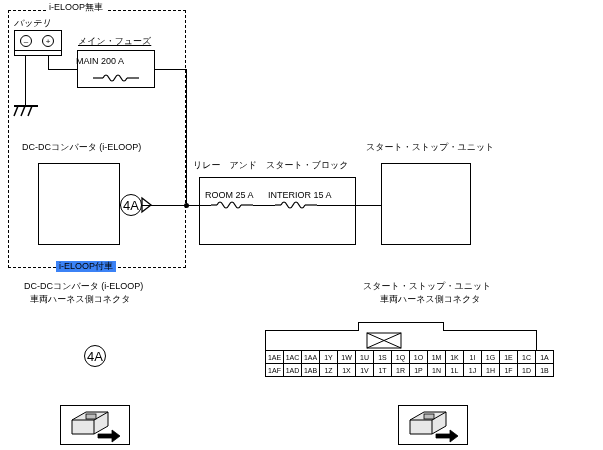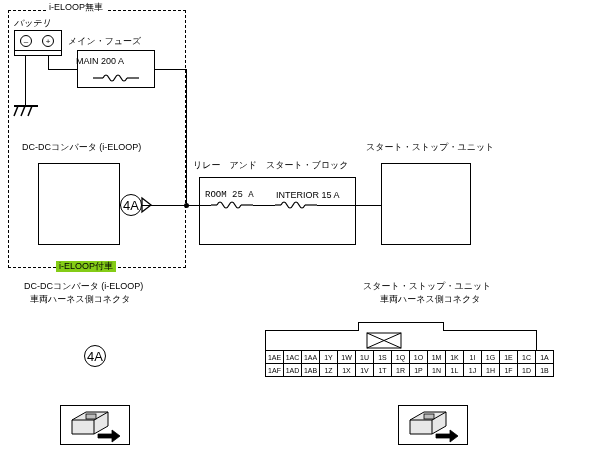--- a/index.html
+++ b/index.html
@@ -90,42 +90,42 @@
     font-family: "Liberation Sans", sans-serif;
   }
 </style>
 </head>
 <body>
 
 <div id="root">
 
   <div class="dashed" style="left:8px; top:10px; width:178px; height:258px;"></div>
   <div class="lbl" style="left:46px; top:2px; background:#fff; padding:0 3px;">i-ELOOP無車</div>
-  <div class="lbl" style="left:56px; top:261px; background:#84cc16; padding:0 3px;">i-ELOOP付車</div>
+  <div class="lbl" style="left:56px; top:261px; background:#3b82f6; padding:0 3px;">i-ELOOP付車</div>
 
   <div class="lbl" style="left:14px; top:18px;font-style:italic;">バッテリ</div>
   <div class="thinbox" style="left:14px; top:30px; width:48px; height:26px;"></div>
 
   <div class="circle" style="left:20px; top:35px; width:12px; height:12px; border-width:1px; font-size:8px;">–</div>
   <div class="circle" style="left:42px; top:35px; width:12px; height:12px; border-width:1px; font-size:8px;">+</div>
   <div class="hline thin" style="left:14px; top:50px; width:48px;"></div>
 
   <div class="vline" style="left:25px; top:56px; height:50px;"></div>
 
   <svg class="abs" style="left:12px; top:104px;" width="28" height="16">
     <line x1="2" y1="2" x2="26" y2="2" stroke="#000" stroke-width="2"></line>
     <line x1="6" y1="2" x2="2" y2="12" stroke="#000" stroke-width="1.5"></line>
     <line x1="13" y1="2" x2="9" y2="12" stroke="#000" stroke-width="1.5"></line>
     <line x1="20" y1="2" x2="16" y2="12" stroke="#000" stroke-width="1.5"></line>
   </svg>
 
   <div class="vline" style="left:48px; top:56px; height:14px;"></div>
   <div class="hline" style="left:48px; top:69px; width:29px;"></div>
 
-  <div class="lbl" style="left:68px; top:36px;">メイン・フューズ</div>
+  <div class="lbl" style="left:78px; top:36px;text-decoration:underline;">メイン・フューズ</div>
   <div class="box" style="left:77px; top:50px; width:78px; height:38px;"></div>
   <div class="lbl" style="left:76px; top:56px;">MAIN 200 A</div>
 
   <svg class="abs" style="left:93px; top:72px;" width="46" height="12">
     <line x1="0" y1="6" x2="10" y2="6" stroke="#000" stroke-width="1.2"></line>
     <path d="M10 6 q3 -6 6 0 q3 6 6 0 q3 -6 6 0 q3 6 6 0" fill="none" stroke="#000" stroke-width="1.2"></path>
     <line x1="34" y1="6" x2="46" y2="6" stroke="#000" stroke-width="1.2"></line>
   </svg>
 
   <div class="hline" style="left:155px; top:69px; width:32px;"></div>
@@ -138,22 +138,22 @@
   <div class="circle" style="left:120px; top:194px; width:22px; height:22px;">4A</div>
   <div class="hline" style="left:142px; top:205px; width:47px;"></div>
 
   <svg class="abs" style="left:142px; top:198px;" width="12" height="14">
     <polygon points="0,0 9,7 0,14" fill="none" stroke="#000" stroke-width="1.3"></polygon>
   </svg>
   <div class="dot" style="left:184px; top:203px;"></div>
 
   <div class="lbl" style="left:193px; top:160px;">リレー　アンド　スタート・ブロック</div>
   <div class="box" style="left:199px; top:177px; width:157px; height:68px;"></div>
-  <div class="lbl" style="left:205px; top:190px;font-family:Liberation Mono, monospace;">ROOM 25 A</div>
-  <div class="lbl" style="left:276px; top:190px;">INTERIOR 15 A</div>
+  <div class="lbl" style="left:205px; top:190px;">ROOM 25 A</div>
+  <div class="lbl" style="left:268px; top:190px;">INTERIOR 15 A</div>
 
   <div class="hline" style="left:186px; top:205px; width:25px;"></div>
   <svg class="abs" style="left:211px; top:199px;" width="42" height="12">
     <line x1="0" y1="6" x2="6" y2="6" stroke="#000" stroke-width="1.2"></line>
     <path d="M6 6 q3 -6 6 0 q3 6 6 0 q3 -6 6 0 q3 6 6 0" fill="none" stroke="#000" stroke-width="1.2"></path>
     <line x1="30" y1="6" x2="42" y2="6" stroke="#000" stroke-width="1.2"></line>
   </svg>
   <div class="hline" style="left:253px; top:205px; width:22px;"></div>
   <svg class="abs" style="left:275px; top:199px;" width="42" height="12">
     <line x1="0" y1="6" x2="6" y2="6" stroke="#000" stroke-width="1.2"></line>

